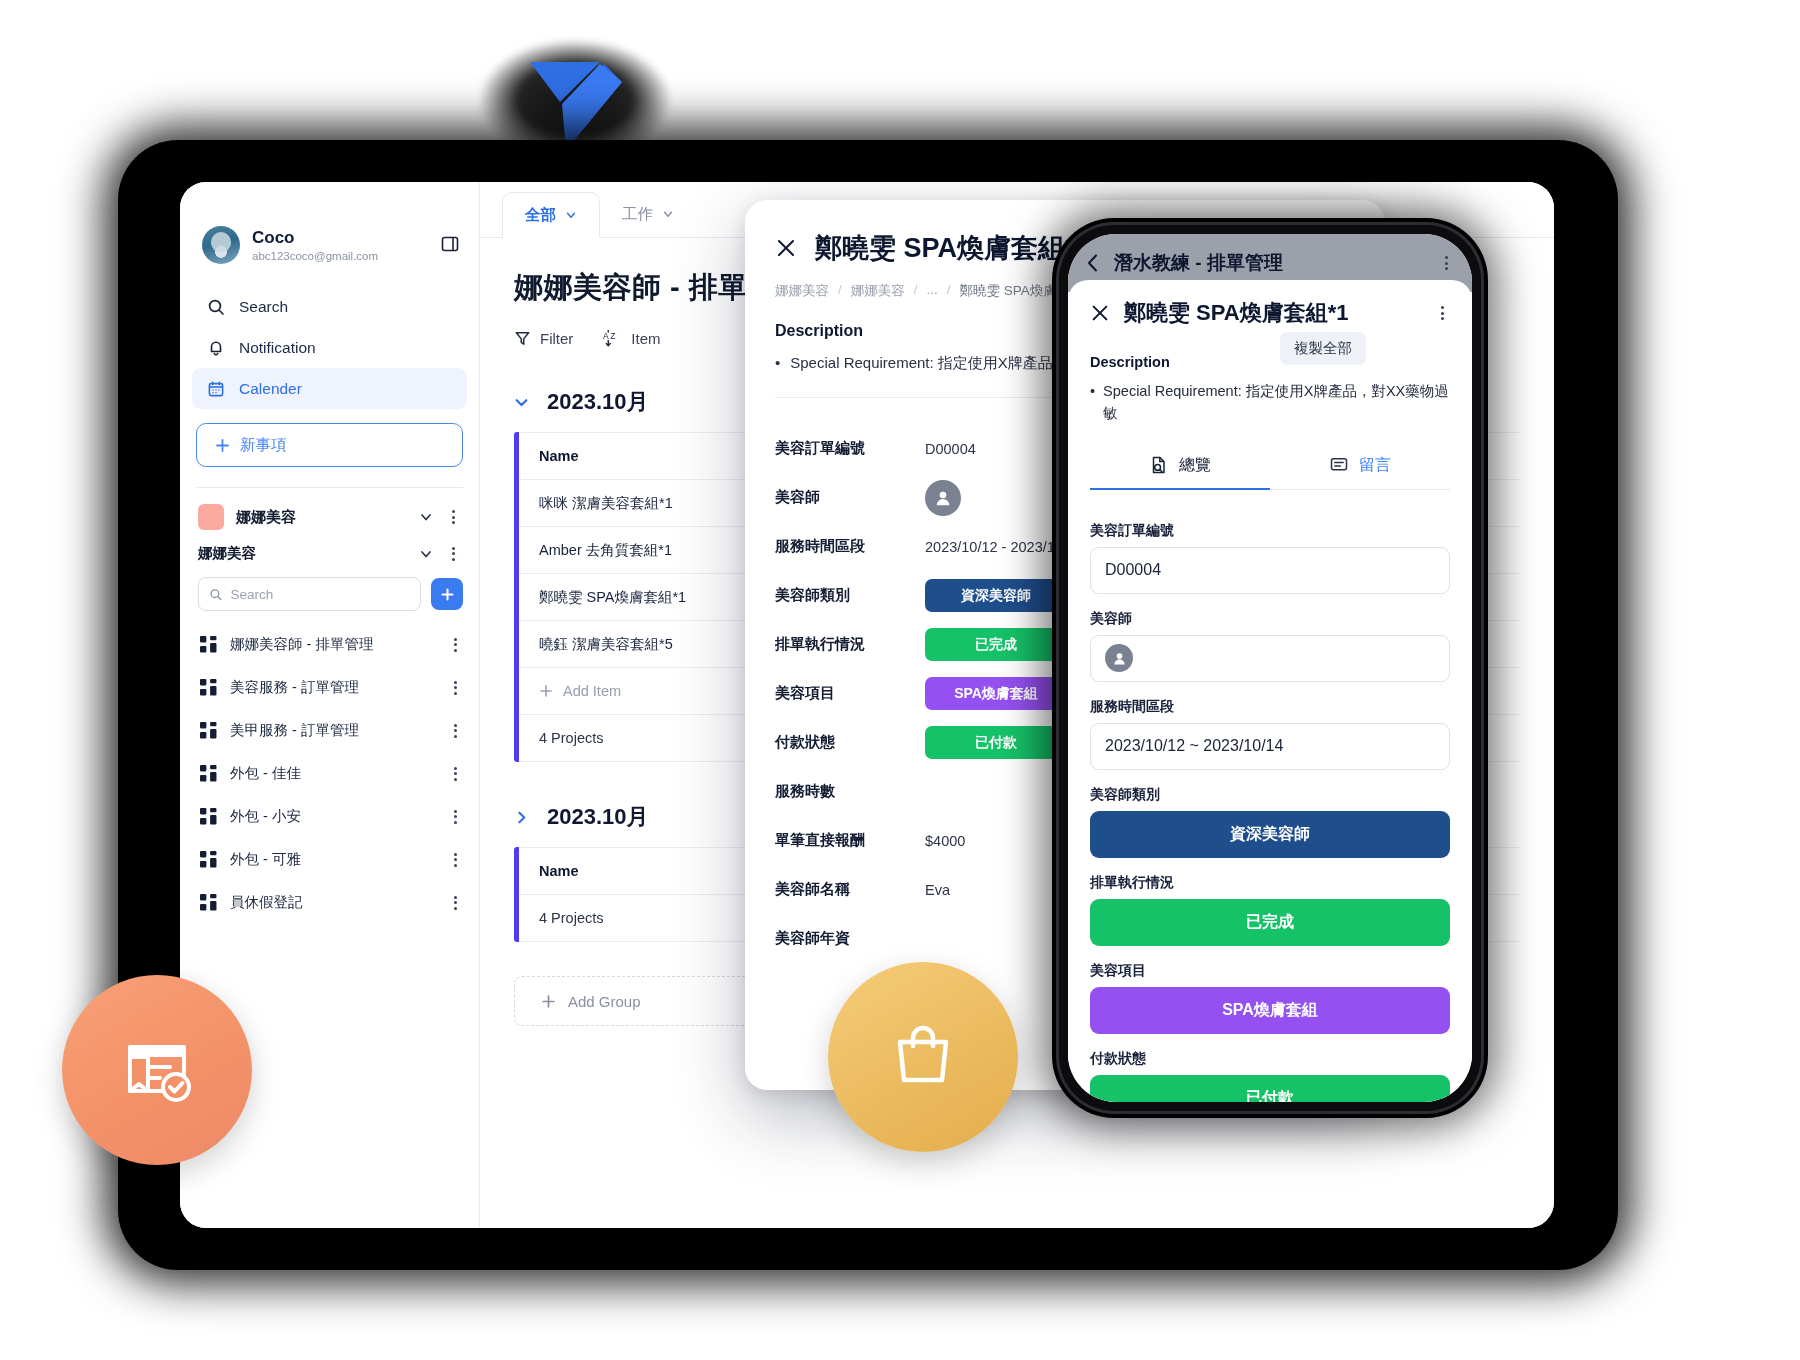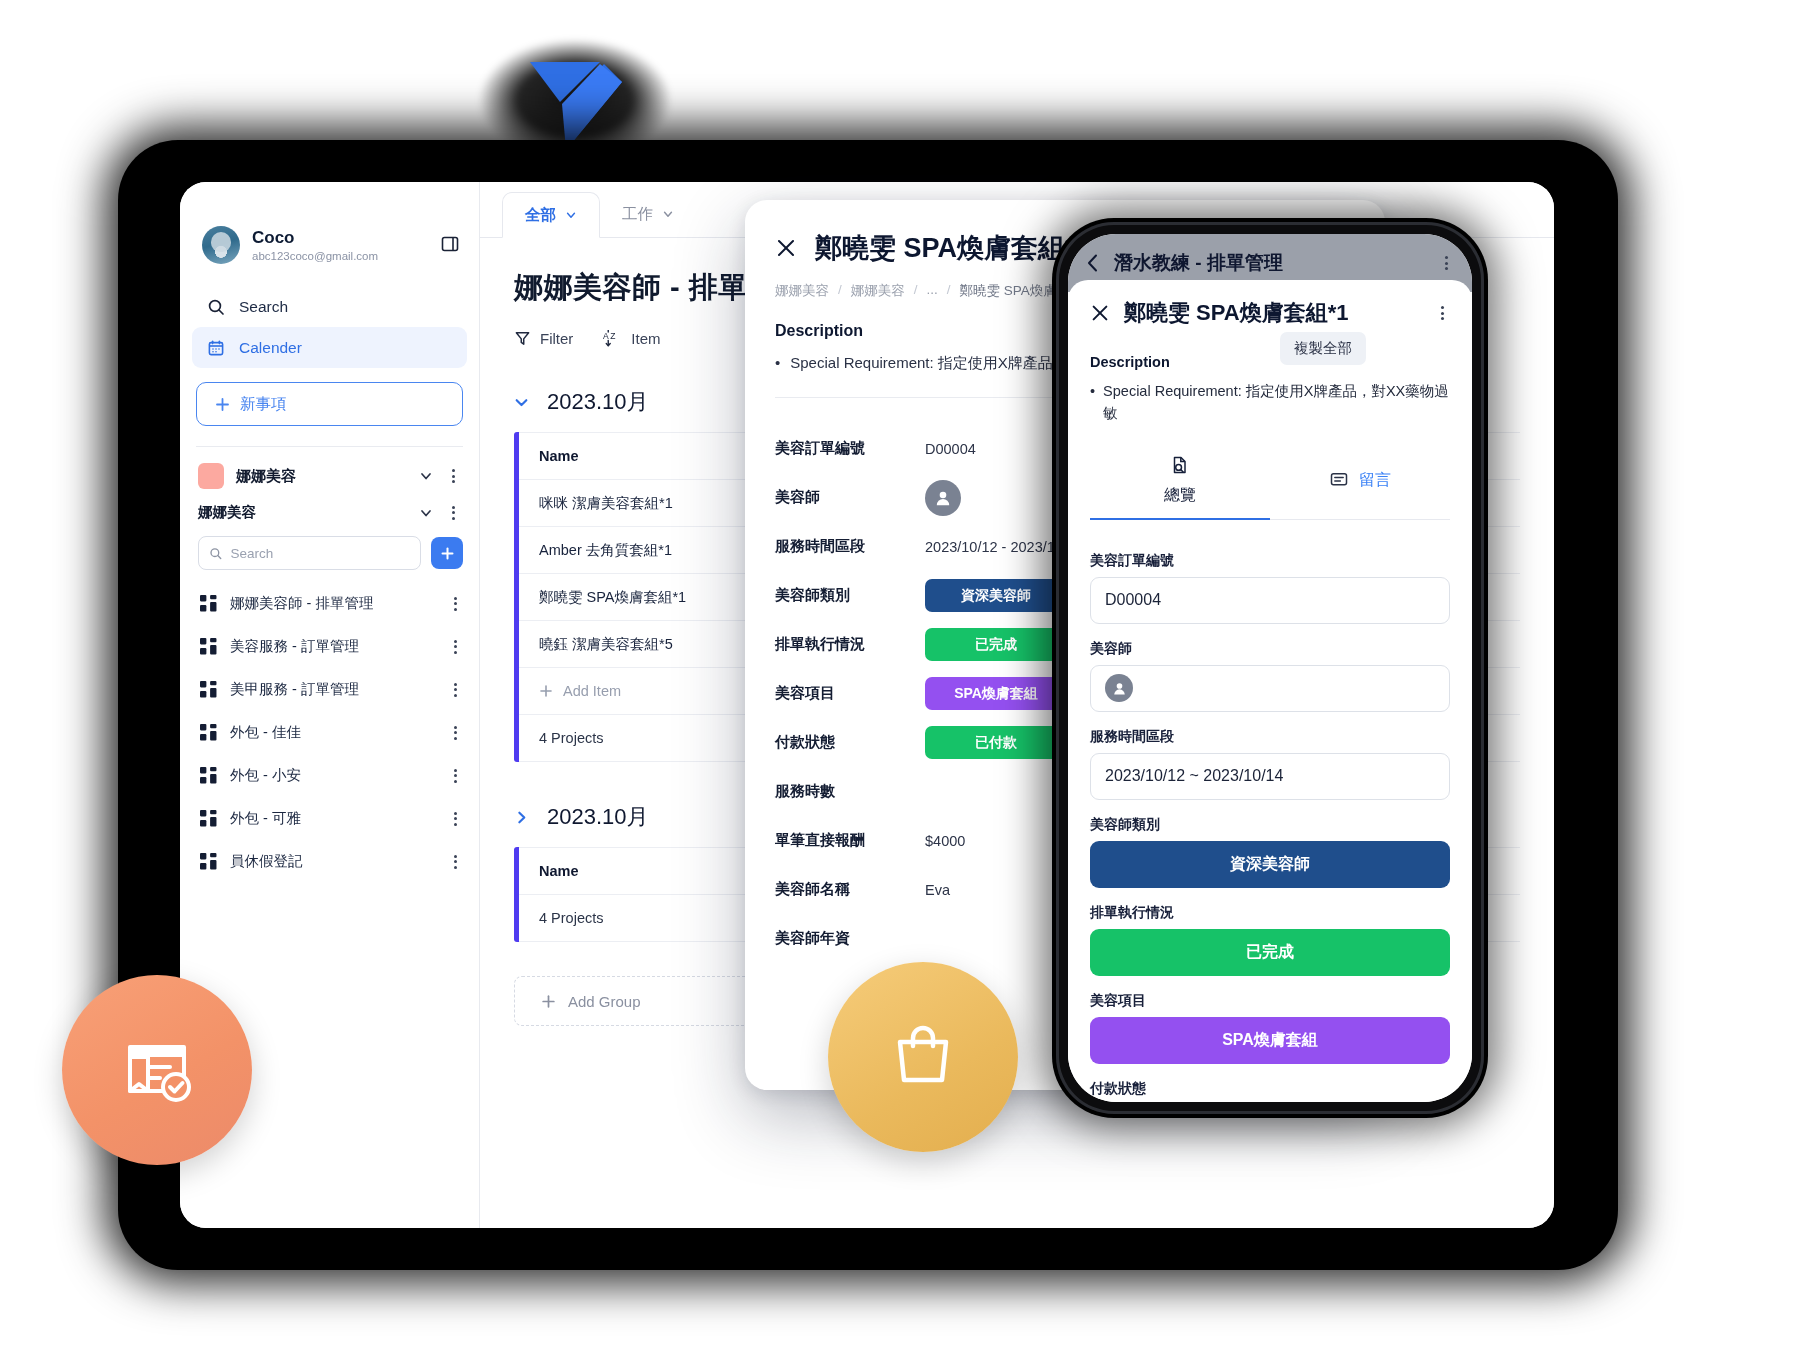--- a/index.html
+++ b/index.html
@@ -124,21 +124,21 @@
     color:#2f6fe4; font-weight:700; background:#fff;
     border:1px solid #e6e8ee; border-bottom:1px solid #fff; margin-bottom:-1px;
   }
   .main-body { padding:30px 34px 0 34px; }
   .page-title { font-size:29px; font-weight:700; color:#101a2e; letter-spacing:.5px; }
   .toolbar { display:flex; align-items:center; gap:30px; margin-top:22px; }
   .tool { display:flex; align-items:flex-end; gap:9px; font-size:15px; color:#3a4358; cursor:pointer; }
 
   .group { margin-top:40px; }
   .group-head { display:flex; align-items:center; gap:18px; }
-  .group-title { font-size:22px; font-weight:400; color:#0f1830; }
+  .group-title { font-size:22px; font-weight:700; color:#0f1830; }
   .tbl { margin-top:16px; border-left:5px solid #4f3bf0; border-radius:3px; background:#fff; }
   .tbl .row {
     height:48px; display:flex; align-items:center; padding-left:20px;
     border-bottom:1px solid #eceef3; font-size:14.5px; color:#18233c;
     border-top:1px solid #eceef3; margin-top:-1px; white-space:nowrap;
   }
   .tbl .row.head { font-weight:700; font-size:14.5px; color:#0f1830; }
   .tbl .row.add { color:#979eae; gap:10px; }
   .tbl .row.count { color:#2b3448; }
   .add-group {
@@ -210,21 +210,21 @@
     font-size:14.5px; padding:7px 14px; border-radius:7px; white-space:nowrap;
   }
   .ph-desc-label { margin-top:26px; font-size:14.5px; font-weight:700; color:#0d1730; }
   .ph-desc { margin-top:10px; font-size:14.5px; color:#242b3d; line-height:1.55; display:flex; gap:8px; }
   .ph-tabs { display:flex; margin-top:18px; }
   .ph-tab {
     flex:1; display:flex; align-items:center; justify-content:center; gap:10px;
     padding:12px 0 12px 0; font-size:16px; color:#3b82f6; cursor:pointer;
     border-bottom:2.5px solid transparent;
   }
-  .ph-tab.active { color:#17203a; border-bottom-color:#2f6fe4; font-weight:500;flex-direction:column; }
+  .ph-tab.active { color:#17203a; border-bottom-color:#2f6fe4; font-weight:500; }
   .ph-tabs-line { height:1px; background:#e7e9ef; margin-top:-1px; }
 
   .ph-form { padding-top:16px; }
   .ph-flabel { font-size:14px; font-weight:700; color:#18203a; margin-top:16px; }
   .ph-input {
     margin-top:7px; height:47px; border:1px solid #dde1e8; border-radius:9px;
     display:flex; align-items:center; padding:0 14px; font-size:16px; color:#1b2338;
     background:#fff;
   }
   .ph-pill {
@@ -284,20 +284,29 @@
 
       <nav class="sb-nav">
         <div class="sb-item">
           <span class="sb-ico">
             <svg width="18" height="18" viewBox="0 0 18 18" fill="none" stroke="#1a2236" stroke-width="1.7">
               <circle cx="8" cy="8" r="5.4"></circle>
                 <line x1="12" y1="12" x2="16" y2="16" stroke-linecap="round"></line>
             </svg>
           </span>
           <span>Search</span>
+        </div>
+        <div class="sb-item">
+          <span class="sb-ico">
+            <svg width="18" height="18" viewBox="0 0 18 18" fill="none" stroke="#1a2236" stroke-width="1.6">
+              <path d="M4.5 12.5V7.8a4.5 4.5 0 1 1 9 0v4.7H4.5z" stroke-linejoin="round"></path>
+              <path d="M7.3 14.6a1.8 1.8 0 0 0 3.4 0" stroke-linecap="round"></path>
+            </svg>
+          </span>
+          <span>Notification</span>
         </div>
         <div class="sb-item active">
           <span class="sb-ico">
             <svg width="18" height="18" viewBox="0 0 18 18" fill="none" stroke="#2f6fe4" stroke-width="1.6">
               <rect x="2.4" y="3.6" width="13.2" height="12" rx="1.6"></rect>
               <line x1="2.4" y1="7" x2="15.6" y2="7"></line>
               <line x1="5.6" y1="2.2" x2="5.6" y2="4.6" stroke-linecap="round"></line>
               <line x1="12.4" y1="2.2" x2="12.4" y2="4.6" stroke-linecap="round"></line>
               <circle cx="6" cy="10" r=".8" fill="#2f6fe4" stroke="none"></circle>
               <circle cx="9" cy="10" r=".8" fill="#2f6fe4" stroke="none"></circle>

